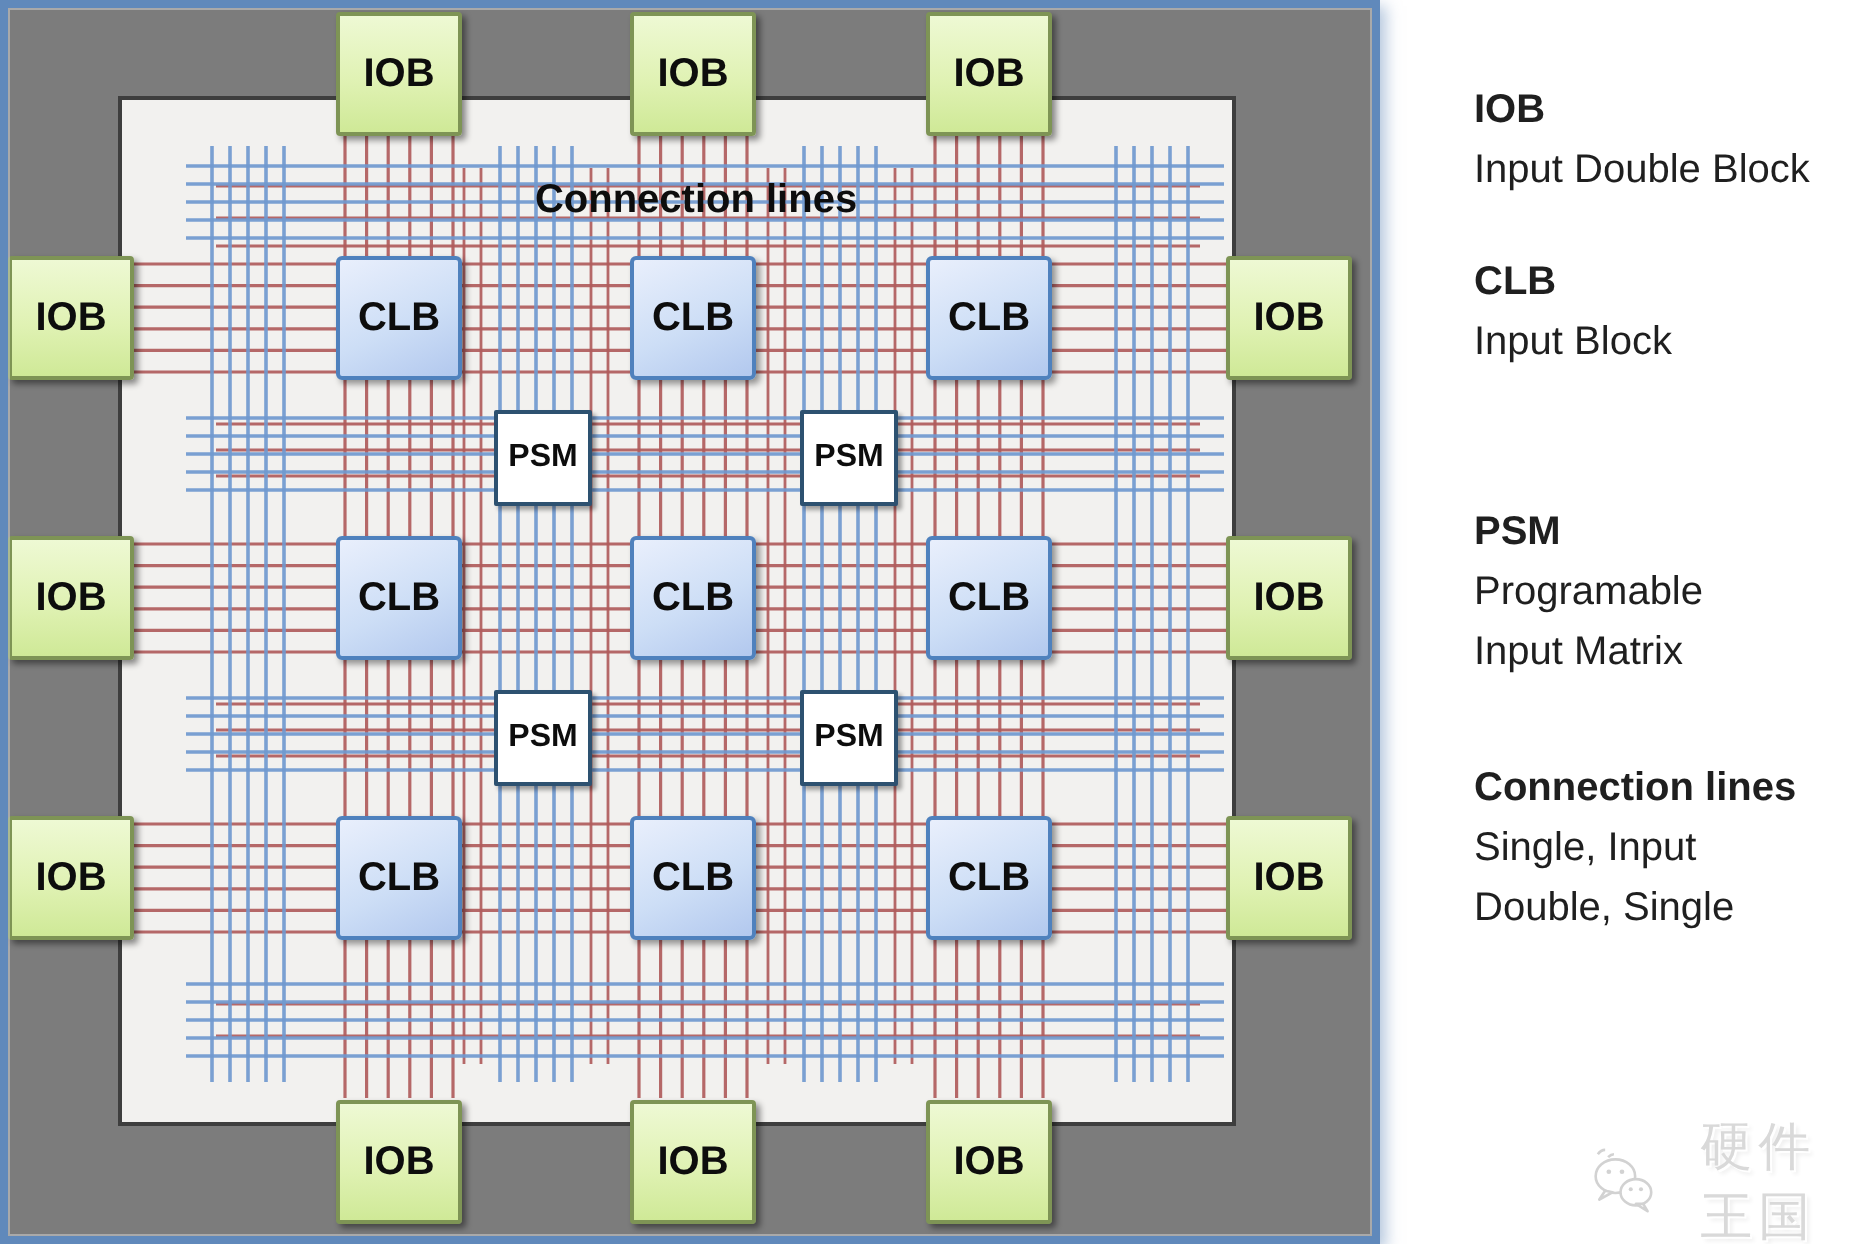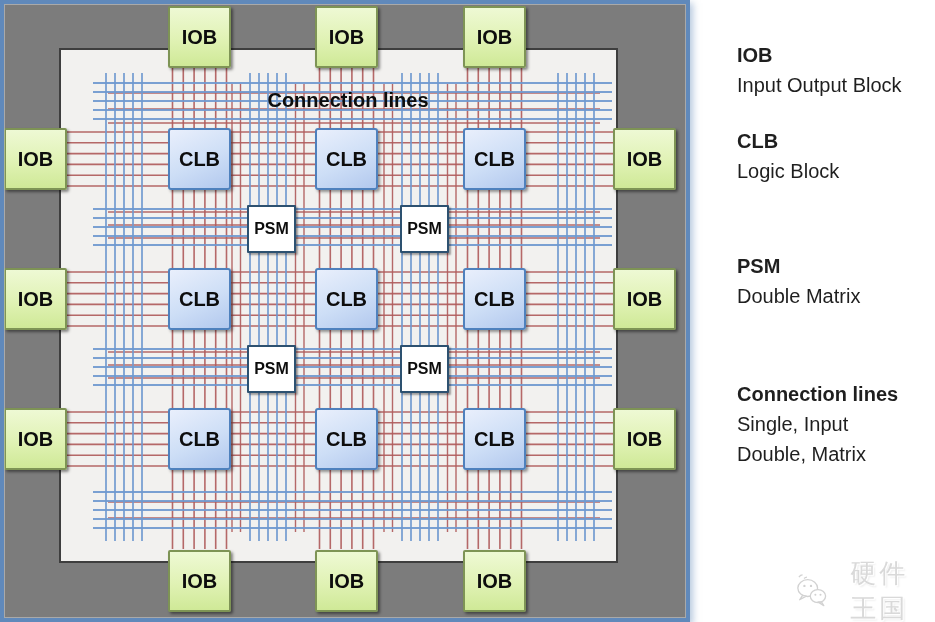--- a/index.html
+++ b/index.html
@@ -219,34 +219,35 @@
         <div class="block psm" style="left: 400px; top: 345px;">
           <span>PSM</span>
         </div>
       </div>
     <div class="panel-border"></div>
   </div>
 
   <div class="legend" id="legend">
       <div class="legend-entry" style="top: 40px;">
         <div class="legend-term">IOB</div>
-        <div>Input Output Block</div>
+        <div>Input Double Block</div>
       </div>
       <div class="legend-entry" style="top: 126px;">
         <div class="legend-term">CLB</div>
-        <div>Logic Block</div>
+        <div>Input Block</div>
       </div>
       <div class="legend-entry" style="top: 251px;">
         <div class="legend-term">PSM</div>
-        <div>Double Matrix</div>
+        <div>Programable</div>
+        <div>Input Matrix</div>
       </div>
       <div class="legend-entry" style="top: 379px;">
         <div class="legend-term">Connection lines</div>
         <div>Single, Input</div>
-        <div>Double, Matrix</div>
+        <div>Double, Single</div>
       </div>
     </div>
 
   <div class="watermark">
     <svg width="44" height="46" viewBox="0 0 44 46" xmlns="http://www.w3.org/2000/svg">
       <g stroke="#d2d2d2" stroke-width="1.8" fill="#ffffff">
         <path d="M4 4 q2 -3 5 -3" fill="none"></path>
         <path d="M11 6 q2 -2 4 -2" fill="none"></path>
         <ellipse cx="16" cy="19" rx="13.5" ry="11.5"></ellipse>
         <path d="M9 29 L5 35 L14 30 Z" stroke-linejoin="round"></path>

